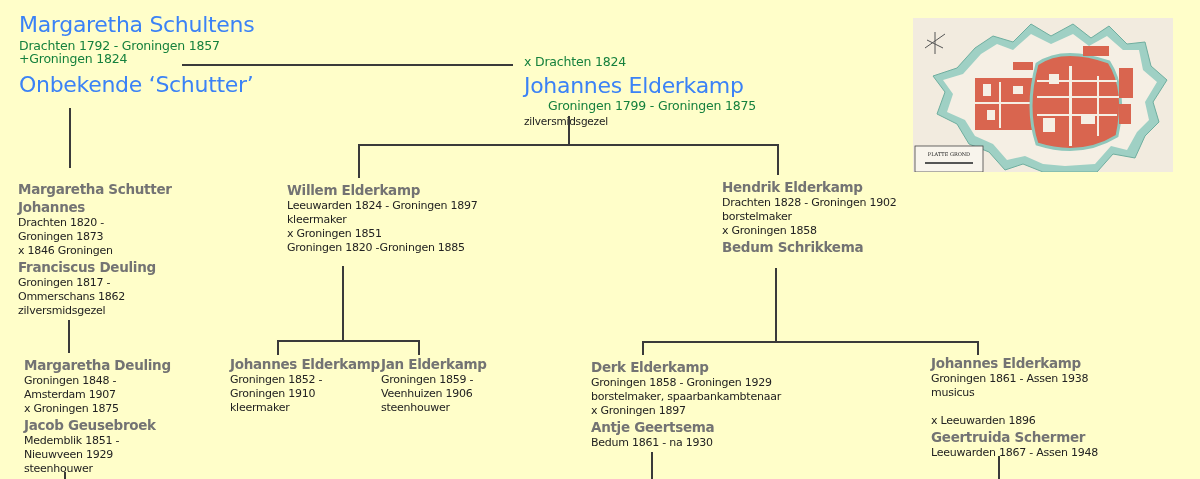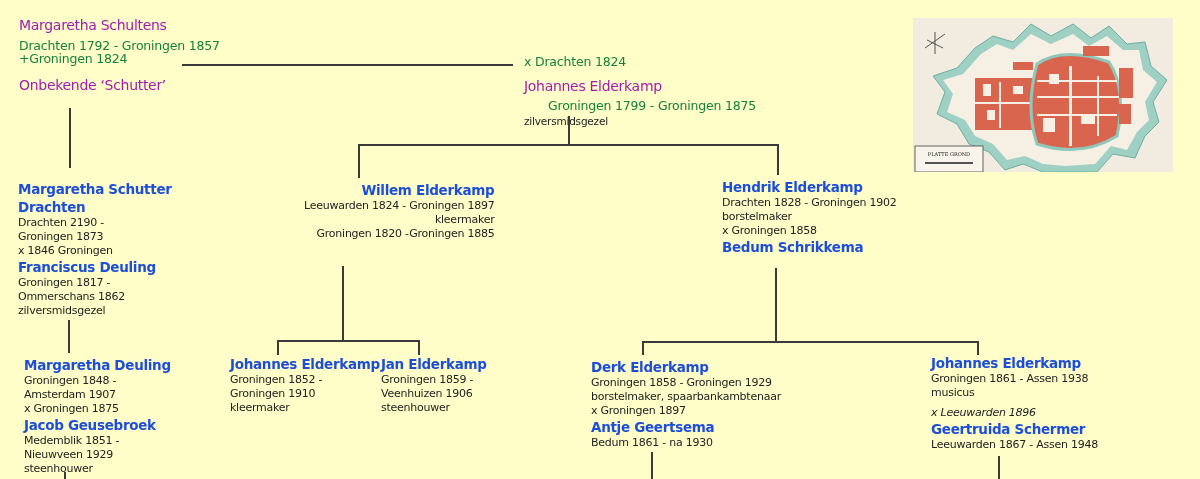--- a/index.html
+++ b/index.html
@@ -8,26 +8,26 @@
       background: #fffec9;
       font-family: "DejaVu Sans", "Liberation Sans", sans-serif;
       color: #1a1a1a;
       position: relative;
     }
     .abs { position: absolute; }
     .line { position: absolute; background: #3a3a3a; }
     .h { height: 1.5px; }
     .v { width: 1.5px; }
 
-    .big-name { font-size: 14px; line-height: 24px; color: #a21caf; white-space: nowrap; letter-spacing: -0.3px; }
+    .big-name { font-size: 22px; line-height: 24px; color: #3b82f6; white-space: nowrap; letter-spacing: -0.3px; }
     .big-sub { font-size: 12.5px; line-height: 13px; color: #15803d; white-space: nowrap; letter-spacing: -0.2px; }
     .tiny { font-size: 10.5px; line-height: 12px; color: #222; white-space: nowrap; letter-spacing: -0.2px; }
 
     .person { position: absolute; }
-    .pname { font-size: 13.5px; font-weight: bold; line-height: 18px; color: #1d4ed8; white-space: nowrap; letter-spacing: -0.3px; }
+    .pname { font-size: 13.5px; font-weight: bold; line-height: 18px; color: #737373; white-space: nowrap; letter-spacing: -0.3px; }
     .pline { font-size: 11px; line-height: 14px; color: #222; white-space: nowrap; letter-spacing: -0.25px; }
 
     .map {
       position: absolute; left: 913px; top: 18px; width: 260px; height: 154px;
       background: #f3ece0; overflow: hidden;
     }
   </style>
 </head>
 <body>
 
@@ -44,34 +44,35 @@
 <div class="abs tiny" style="left:524px; top:115px;">zilversmidsgezel</div>
 
 <div class="line v" style="left:69px; top:108px; height:60px;"></div>
 <div class="line v" style="left:568px; top:116px; height:29px;"></div>
 <div class="line h" style="left:358px; top:144px; width:420px;"></div>
 <div class="line v" style="left:358px; top:144px; height:34px;"></div>
 <div class="line v" style="left:777px; top:144px; height:31px;"></div>
 
 <div class="person" style="left:18px; top:180px;">
   <div class="pname">Margaretha Schutter</div>
-  <div class="pname">Drachten</div>
-  <div class="pline">Drachten 2190 -</div>
+  <div class="pname">Johannes</div>
+  <div class="pline">Drachten 1820 -</div>
   <div class="pline">Groningen 1873</div>
   <div class="pline">x 1846 Groningen</div>
   <div class="pname">Franciscus Deuling</div>
   <div class="pline">Groningen 1817 -</div>
   <div class="pline">Ommerschans 1862</div>
   <div class="pline">zilversmidsgezel</div>
 </div>
 
-<div class="person" style="left:304px; top:181px;text-align:right;">
+<div class="person" style="left:287px; top:181px;">
   <div class="pname">Willem Elderkamp</div>
   <div class="pline">Leeuwarden 1824 - Groningen 1897</div>
   <div class="pline">kleermaker</div>
+  <div class="pline">x Groningen 1851</div>
   <div class="pline">Groningen 1820 -Groningen 1885</div>
 </div>
 
 <div class="person" style="left:722px; top:178px;">
   <div class="pname">Hendrik Elderkamp</div>
   <div class="pline">Drachten 1828 - Groningen 1902</div>
   <div class="pline">borstelmaker</div>
   <div class="pline">x Groningen 1858</div>
   <div class="pname">Bedum Schrikkema</div>
 </div>
@@ -118,21 +119,21 @@
   <div class="pline">borstelmaker, spaarbankambtenaar</div>
   <div class="pline">x Groningen 1897</div>
   <div class="pname">Antje Geertsema</div>
   <div class="pline">Bedum 1861 - na 1930</div>
 </div>
 
 <div class="person" style="left:931px; top:354px;">
   <div class="pname">Johannes Elderkamp</div>
   <div class="pline">Groningen 1861 - Assen 1938</div>
   <div class="pline">musicus</div>
-  <div class="pline" style="margin-top:6px;font-style:italic;">x Leeuwarden 1896</div>
+  <div class="pline" style="margin-top:14px;">x Leeuwarden 1896</div>
   <div class="pname">Geertruida Schermer</div>
   <div class="pline">Leeuwarden 1867 - Assen 1948</div>
 </div>
 
 <div class="line v" style="left:64px; top:472px; height:7px;"></div>
 <div class="line v" style="left:651px; top:452px; height:27px;"></div>
 <div class="line v" style="left:998px; top:456px; height:23px;"></div>
 
 <div class="map">
   <svg width="260" height="154" viewBox="0 0 260 154">

